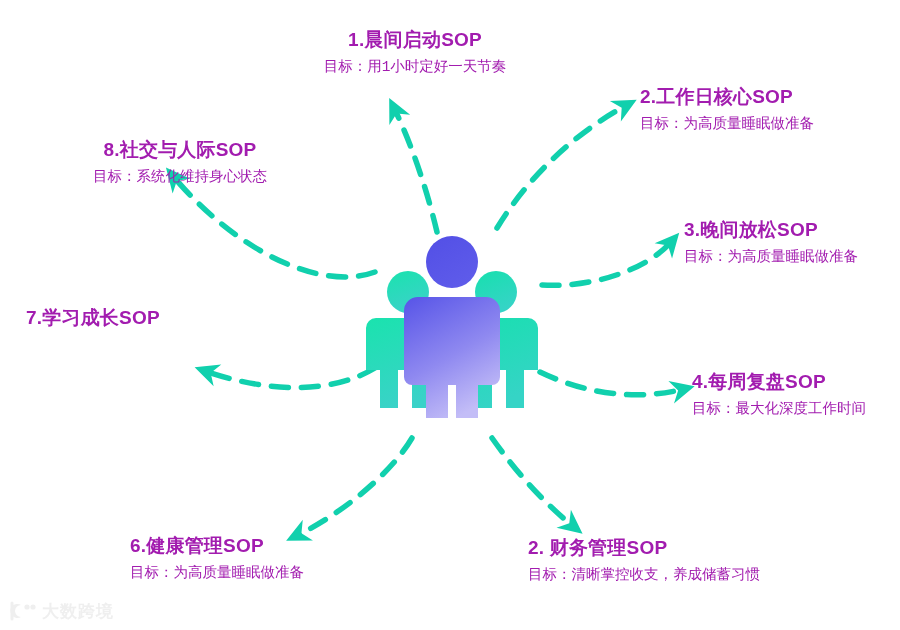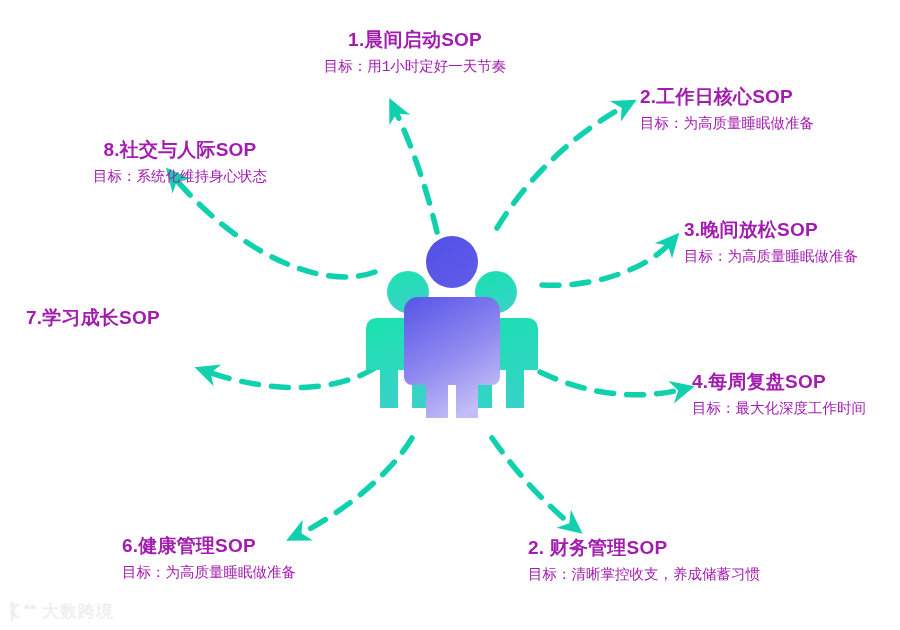--- a/index.html
+++ b/index.html
@@ -71,21 +71,21 @@
   .node.align-center {
     text-align: center;
   }
 
   
   #node-1 { left: 300px; top: 28px;  width: 230px; }
   #node-2 { left: 640px; top: 85px;  width: 250px; }
   #node-3 { left: 684px; top: 218px; width: 206px; }
   #node-4 { left: 692px; top: 370px; width: 198px; }
   #node-5 { left: 528px; top: 536px; width: 262px; }
-  #node-6 { left: 122px; top: 534px; width: 200px; }
+  #node-6 { left: 130px; top: 534px; width: 200px; }
   #node-7 { left: 26px;  top: 306px; width: 230px; }
   #node-8 { left: 80px;  top: 107px; width: 200px; margin-top: 31px; }
 
   
   #watermark {
     position: absolute;
     left: 10px;
     bottom: 7px;
     height: 24px;
     display: flex;

